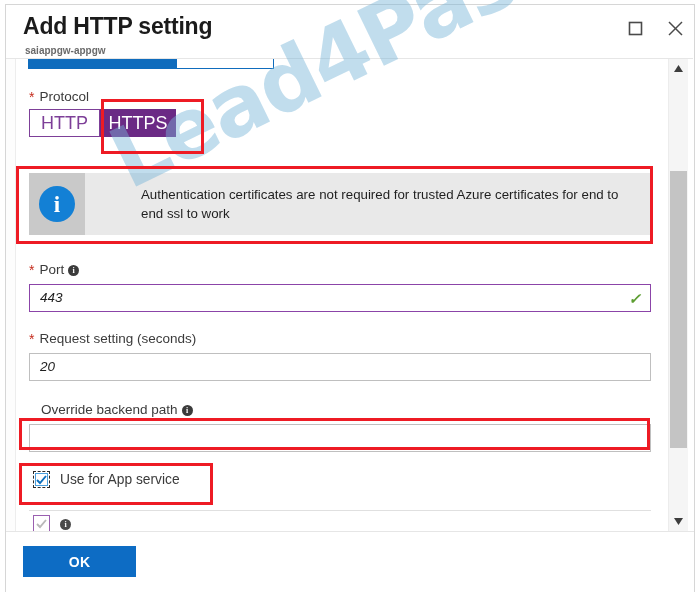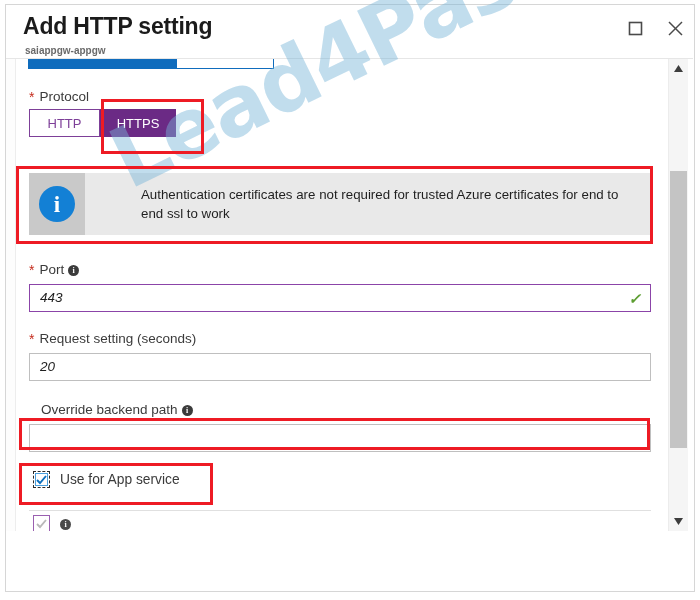--- a/index.html
+++ b/index.html
@@ -74,21 +74,21 @@
   .info-dot{
     display:inline-block;width:11px;height:11px;border-radius:50%;
     background:#3b3b3b;color:#fff;font-size:8px;font-weight:700;
     line-height:11px;text-align:center;font-family:"Liberation Serif",serif;
     position:relative;top:1px;
   }
 
   
   .proto-group{position:absolute;left:23px;top:109px;display:flex;}
   .proto-btn{
-    height:28px;box-sizing:border-box;font-size:13px;
+    height:28px;box-sizing:border-box;font-size:18px;
     display:flex;align-items:center;justify-content:center;cursor:pointer;
   }
   .proto-off{width:71px;background:#ffffff;border:1px solid #7d3f98;color:#7d3f98;}
   .proto-on{width:76px;background:#6b2a85;border:1px solid #6b2a85;color:#ffffff;}
 
   
   .info-banner{
     position:absolute;left:23px;top:173px;width:622px;height:62px;
     background:#e9e9e9;display:flex;align-items:stretch;box-sizing:border-box;
   }
@@ -289,20 +289,23 @@
       </svg>
     </div>
     <div class="sb-thumb"></div>
     <div class="sb-arrow down">
       <svg width="9" height="7" viewBox="0 0 9 7">
         <polygon points="0,0 9,0 4.5,7" fill="#3d3d3d"></polygon>
       </svg>
     </div>
   </div>
 
+  <div class="footer">
+    <button class="ok-btn">OK</button>
+  </div>
 
   <div class="watermark">Lead4Pass.com</div>
 
   <div class="annot" style="left:101px;top:99px;width:103px;height:55px;"></div>
   <div class="annot" style="left:16px;top:166px;width:637px;height:78px;"></div>
   <div class="annot" style="left:19px;top:418px;width:631px;height:32px;"></div>
   <div class="annot" style="left:19px;top:463px;width:194px;height:42px;"></div>
 
 </div>
 

